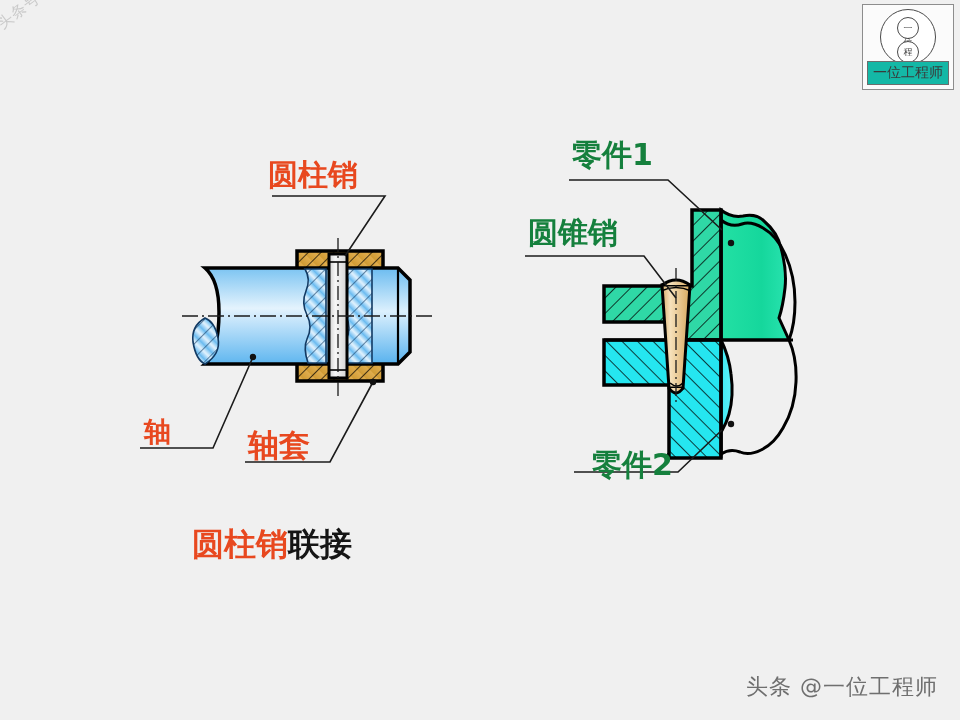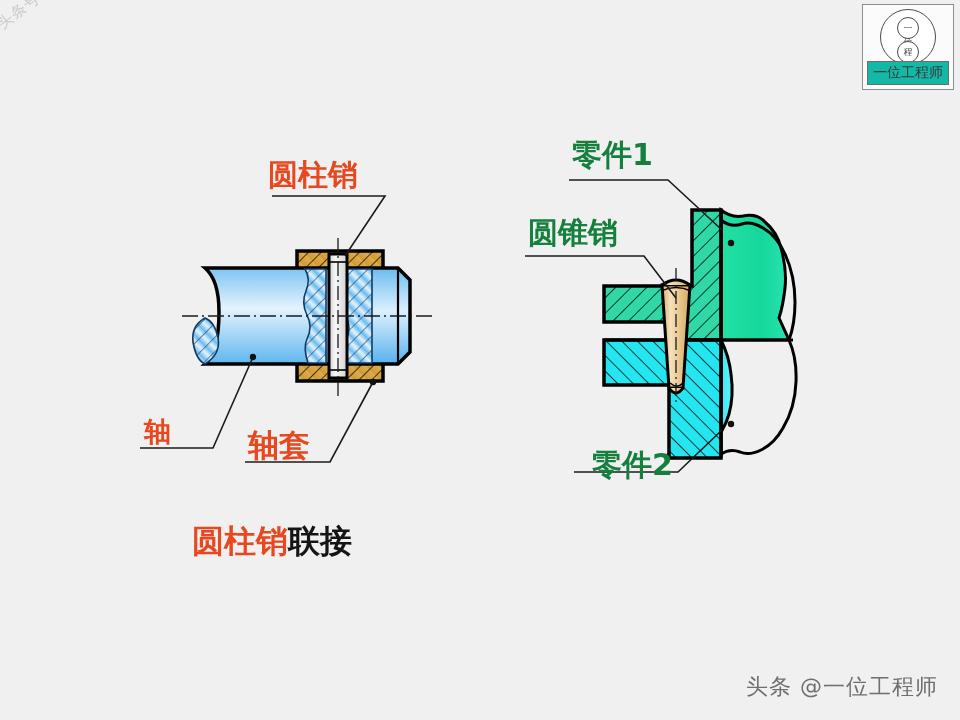--- a/index.html
+++ b/index.html
@@ -68,21 +68,21 @@
     font-size:14px;color:#3a3a3a;letter-spacing:0px;white-space:nowrap;
   }
 
   
   .lbl{position:absolute;white-space:nowrap;font-weight:bold;line-height:1;
        font-family:"DejaVu Sans","Liberation Sans",sans-serif;}
   .lbl-red{color:#e8481f;}
   .lbl-blue{color:#15803d;}
 
   .caption{position:absolute;white-space:nowrap;font-size:32px;font-weight:bold;
-           line-height:1;font-family:Liberation Mono, monospace;}
+           line-height:1;font-family:Liberation Sans, sans-serif;}
   .cap-a{color:#e8481f;}
   .cap-b{color:#151515;}
 
   svg{display:block;}
   .svg-layer{position:absolute;left:0;top:0;}
 </style>
 </head>
 <body>
 
 <div id="slide">

